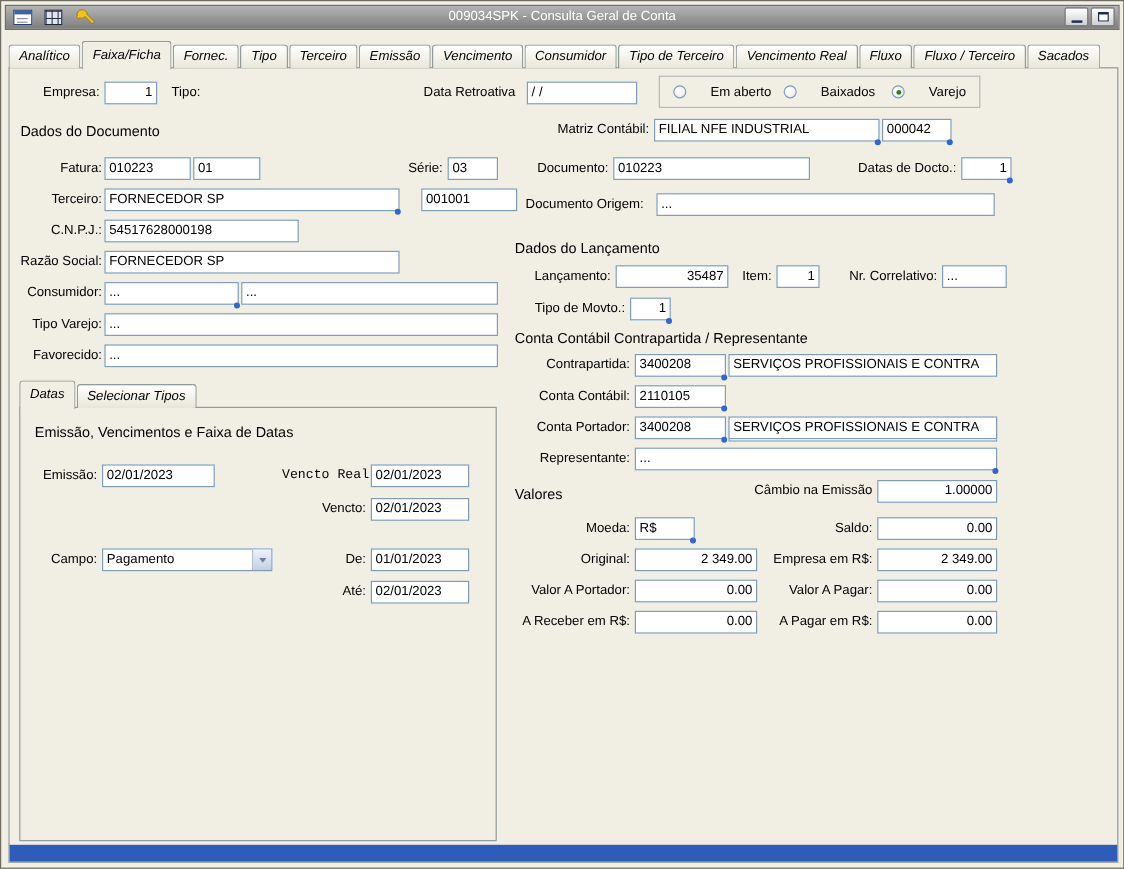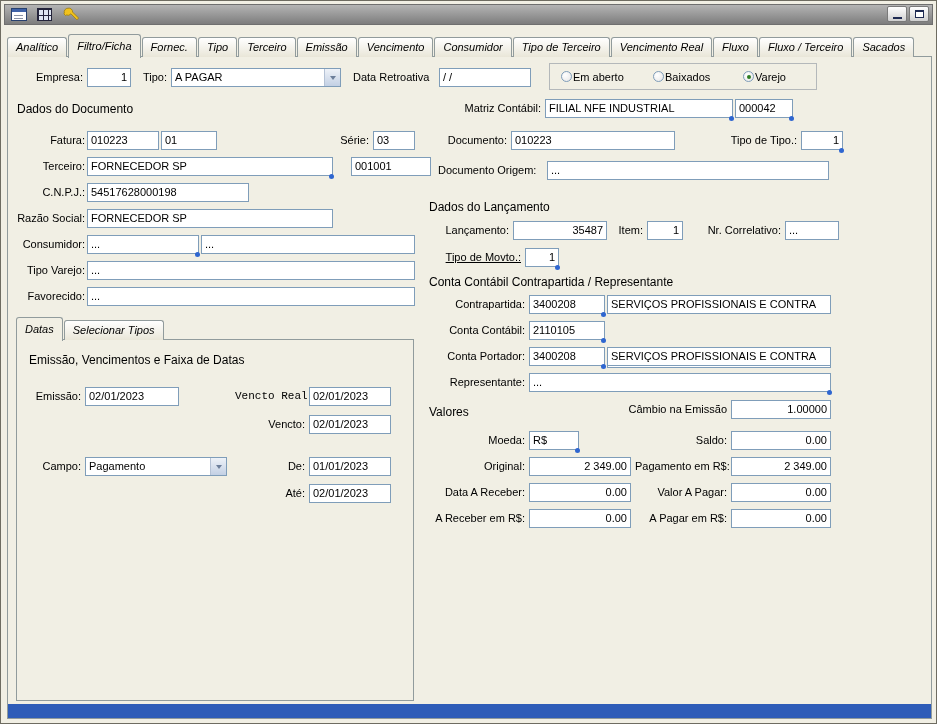--- a/index.html
+++ b/index.html
@@ -68,76 +68,71 @@
   }
   .combo { position:absolute; height:19px; background:#fff; border:1px solid #7f9db9; }
   .combo .txt { position:absolute; left:0; right:17px; top:0; height:17px; line-height:17px; padding:0 3px; overflow:hidden; white-space:nowrap; }
   .combo .btn {
     position:absolute; right:0; top:0; bottom:0; width:16px;
     border-left:1px solid #b5c2d5; background:linear-gradient(#eef2f8,#c3d0e4);
     display:flex; align-items:center; justify-content:center;
   }
   .combo .arrow { width:0; height:0; border-left:3px solid transparent; border-right:3px solid transparent; border-top:4px solid #6d7f9b; }
   .groupbox { position:absolute; border:1px solid #b4b8ba; background:transparent; }
-  .radio-opt { position:absolute; display:flex; align-items:center; gap:1px; height:19px; }
+  .radio-opt { position:absolute; display:flex; align-items:center; gap:20px; height:19px; }
   .rb { width:11px; height:11px; border:1px solid #7f9db9; border-radius:50%; background:radial-gradient(circle at 35% 35%, #ffffff, #e6e6e6); position:relative; flex:0 0 auto; }
   .rb.sel::after { content:''; position:absolute; left:2.5px; top:2.5px; width:4px; height:4px; border-radius:50%; background:#2f7d23; }
   .panel { position:absolute; left:15px; top:338px; width:398px; height:362px; border:1px solid #919b9c; background:#f1efe4; }
   .subtabbar { position:absolute; left:15px; top:316px; height:23px; display:flex; align-items:flex-end; z-index:2; }
 </style>
 </head>
 <body>
 
 <div class="window">
 
   <div class="titlebar">
     <div class="tb-icons">
       <span class="icon-form"></span>
       <span class="icon-grid"></span>
       <svg width="17" height="16" viewBox="0 0 16 16">
         <path d="M5.5 1.2a3.8 3.8 0 0 0-3.6 5l-0.6 0.6 1.9 1.9 0.7-0.7a3.8 3.8 0 0 0 4.5-1.2l6 6 1.7-1.7-6-6a3.8 3.8 0 0 0-4.6-3.9z" fill="#f2c21c" stroke="#9a7b10" stroke-width="0.8"></path>
       </svg>
     </div>
+    <div class="title-text">009034SPK - Consulta Geral de Conta</div>
     <div class="tb-buttons">
       <div class="tb-btn">
           <span class="glyph-min"></span>
         </div>
       <div class="tb-btn">
           <span class="glyph-max"></span>
         </div>
     </div>
   </div>
 
   <div class="tabbar">
     <div class="tab">Analítico</div>
-    <div class="tab sel">Filtro/Ficha</div>
+    <div class="tab sel">Faixa/Ficha</div>
     <div class="tab">Fornec.</div>
     <div class="tab">Tipo</div>
     <div class="tab">Terceiro</div>
     <div class="tab">Emissão</div>
     <div class="tab">Vencimento</div>
     <div class="tab">Consumidor</div>
     <div class="tab">Tipo de Terceiro</div>
     <div class="tab">Vencimento Real</div>
     <div class="tab">Fluxo</div>
     <div class="tab">Fluxo / Terceiro</div>
     <div class="tab">Sacados</div>
   </div>
 
   <div class="page"></div>
 
   <div class="lbl r" style="left:18px;top:67px;width:64px;">Empresa:</div>
   <div class="fld num" style="left:86px;top:67px;width:44px;">1</div>
   <div class="lbl r" style="left:136px;top:67px;width:30px;">Tipo:</div>
-  <div class="combo" style="left:170px;top:67px;width:170px;">
-    <div class="txt">A PAGAR</div>
-    <div class="btn">
-        <span class="arrow"></span>
-      </div>
-  </div>
   <div class="lbl" style="left:352px;top:67px;width:84px;">Data Retroativa</div>
   <div class="fld" style="left:438px;top:67px;width:92px;">/  /</div>
   <div class="groupbox" style="left:548px;top:62px;width:268px;height:27px;"></div>
   <div class="radio-opt" style="left:560px;top:66px;">
     <span class="rb"></span>
     <span>Em aberto</span>
   </div>
   <div class="radio-opt" style="left:652px;top:66px;">
     <span class="rb"></span>
     <span>Baixados</span>
@@ -173,34 +168,34 @@
   <div class="fld" style="left:200px;top:234px;width:214px;">...</div>
 
   <div class="lbl r" style="left:2px;top:260px;width:82px;">Tipo Varejo:</div>
   <div class="fld" style="left:86px;top:260px;width:328px;">...</div>
 
   <div class="lbl r" style="left:2px;top:286px;width:82px;">Favorecido:</div>
   <div class="fld" style="left:86px;top:286px;width:328px;">...</div>
 
   <div class="lbl r" style="left:428px;top:130px;width:78px;">Documento:</div>
   <div class="fld" style="left:510px;top:130px;width:164px;">010223</div>
-  <div class="lbl r" style="left:698px;top:130px;width:98px;">Tipo de Tipo.:</div>
+  <div class="lbl r" style="left:698px;top:130px;width:98px;">Datas de Docto.:</div>
   <div class="fld num dot" style="left:800px;top:130px;width:42px;">1</div>
 
   <div class="lbl" style="left:437px;top:160px;width:106px;">Documento Origem:</div>
   <div class="fld" style="left:546px;top:160px;width:282px;">...</div>
 
   <div class="hd" style="left:428px;top:199px;">Dados do Lançamento</div>
   <div class="lbl r" style="left:428px;top:220px;width:80px;">Lançamento:</div>
   <div class="fld num" style="left:512px;top:220px;width:94px;">35487</div>
   <div class="lbl r" style="left:610px;top:220px;width:32px;">Item:</div>
   <div class="fld num" style="left:646px;top:220px;width:36px;">1</div>
   <div class="lbl r" style="left:688px;top:220px;width:92px;">Nr. Correlativo:</div>
   <div class="fld" style="left:784px;top:220px;width:54px;">...</div>
-  <div class="lbl r" style="left:426px;top:247px;width:94px;text-decoration:underline;">Tipo de Movto.:</div>
+  <div class="lbl r" style="left:426px;top:247px;width:94px;">Tipo de Movto.:</div>
   <div class="fld num dot" style="left:524px;top:247px;width:34px;">1</div>
 
   <div class="hd" style="left:428px;top:274px;">Conta Contábil Contrapartida / Representante</div>
   <div class="lbl r" style="left:438px;top:294px;width:86px;">Contrapartida:</div>
   <div class="fld dot" style="left:528px;top:294px;width:76px;">3400208</div>
   <div class="fld" style="left:606px;top:294px;width:224px;">SERVIÇOS PROFISSIONAIS E CONTRA</div>
   <div class="lbl r" style="left:438px;top:320px;width:86px;">Conta Contábil:</div>
   <div class="fld dot" style="left:528px;top:320px;width:76px;">2110105</div>
   <div class="fld" style="left:606px;top:320px;width:224px;margin-top:28px;">TÍTULOS A PAGAR</div>
   <div class="lbl r" style="left:438px;top:346px;width:86px;">Conta Portador:</div>
@@ -213,24 +208,24 @@
   <div class="lbl r" style="left:600px;top:399px;width:126px;">Câmbio na Emissão</div>
   <div class="fld num" style="left:730px;top:399px;width:100px;">1.00000</div>
 
   <div class="lbl r" style="left:458px;top:430px;width:66px;">Moeda:</div>
   <div class="fld dot" style="left:528px;top:430px;width:50px;">R$</div>
   <div class="lbl r" style="left:652px;top:430px;width:74px;">Saldo:</div>
   <div class="fld num" style="left:730px;top:430px;width:100px;">0.00</div>
 
   <div class="lbl r" style="left:438px;top:456px;width:86px;">Original:</div>
   <div class="fld num" style="left:528px;top:456px;width:102px;">2 349.00</div>
-  <div class="lbl r" style="left:634px;top:456px;width:92px;">Pagamento em R$:</div>
+  <div class="lbl r" style="left:634px;top:456px;width:92px;">Empresa em R$:</div>
   <div class="fld num" style="left:730px;top:456px;width:100px;">2 349.00</div>
 
-  <div class="lbl r" style="left:428px;top:482px;width:96px;">Data A Receber:</div>
+  <div class="lbl r" style="left:428px;top:482px;width:96px;">Valor A Portador:</div>
   <div class="fld num" style="left:528px;top:482px;width:102px;">0.00</div>
   <div class="lbl r" style="left:634px;top:482px;width:92px;">Valor A Pagar:</div>
   <div class="fld num" style="left:730px;top:482px;width:100px;">0.00</div>
 
   <div class="lbl r" style="left:426px;top:508px;width:98px;">A Receber em R$:</div>
   <div class="fld num" style="left:528px;top:508px;width:102px;">0.00</div>
   <div class="lbl r" style="left:632px;top:508px;width:94px;">A Pagar em R$:</div>
   <div class="fld num" style="left:730px;top:508px;width:100px;">0.00</div>
 
   <div class="subtabbar">

